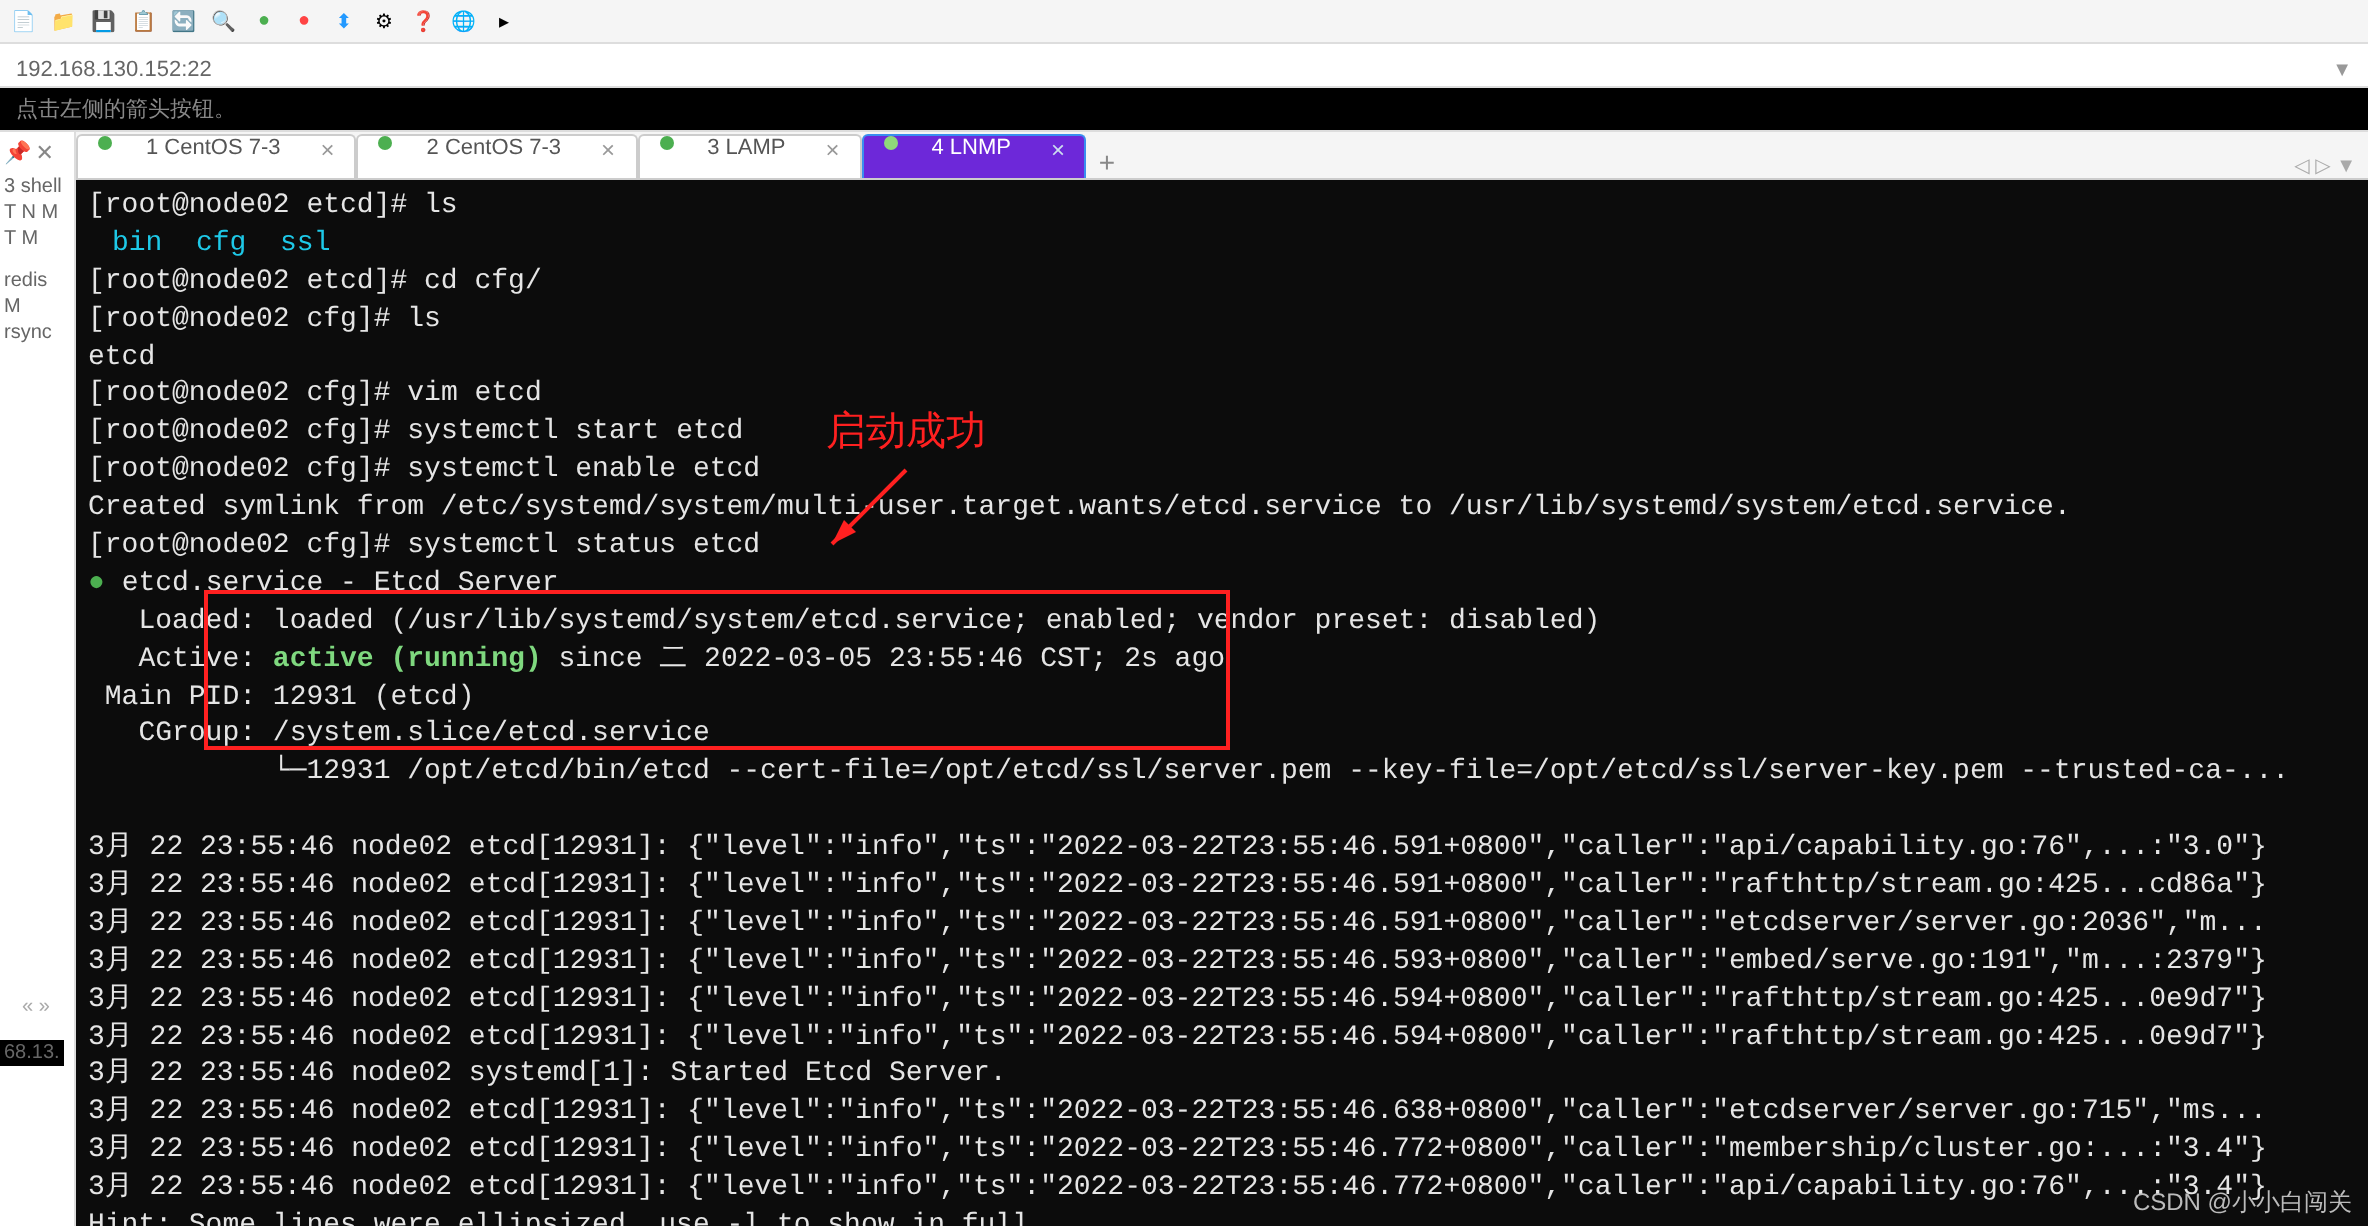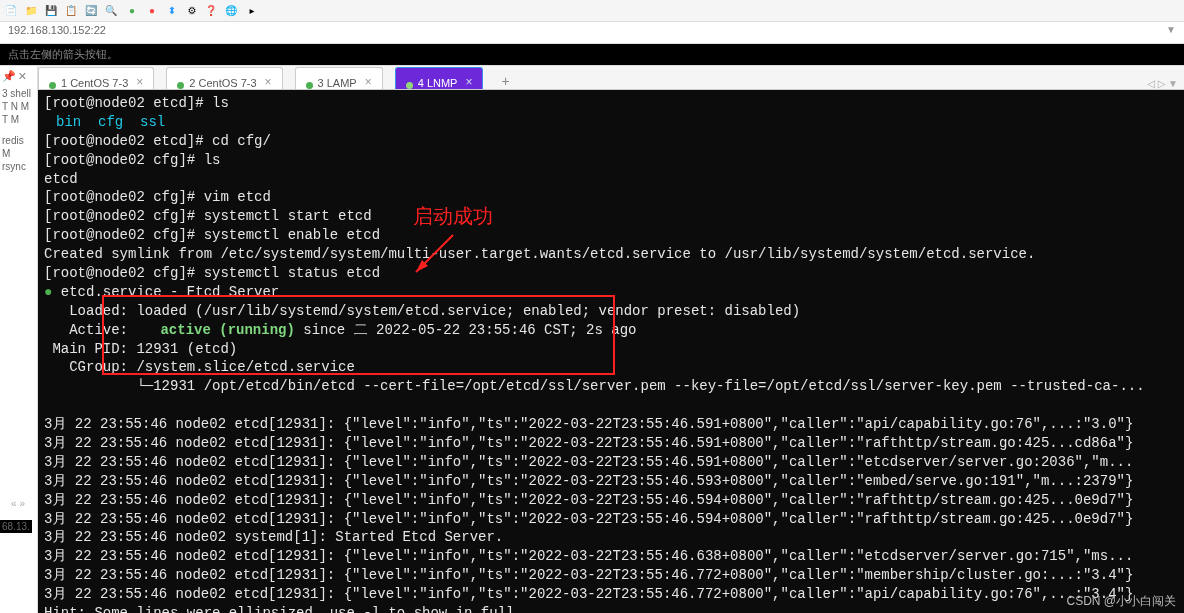--- a/index.html
+++ b/index.html
@@ -1,41 +1,41 @@
 <!DOCTYPE html>
 <html><head>
 <meta charset="utf-8">
 <style>
 * { margin:0; padding:0; box-sizing:border-box; }
 body { font-family:Arial,sans-serif; font-size:12px; background:#f0f0f0; width:1184px; height:613px; overflow:hidden; position:relative; }
 .toolbar { height:22px; background:#f5f5f5; border-bottom:1px solid #ddd; display:flex; align-items:center; padding:0 4px; gap:4px; }
 .toolbar-icon { width:16px; height:16px; display:inline-flex; align-items:center; justify-content:center; font-size:10px; }
-.addressbar { height:22px; background:#fff; border-bottom:1px solid #ddd; padding:2px 8px; color:#666; display:flex; align-items:flex-start; font-size:11px; }
+.addressbar { height:22px; background:#fff; border-bottom:1px solid #ddd; padding:2px 8px; color:#666; display:flex; align-items:flex-end; font-size:11px; }
 .dropdown-arrow { margin-left:auto; color:#999; font-size:10px; }
 .hintbar { height:22px; background:#000000; border-bottom:1px solid #ddd; padding:2px 8px; color:#888; display:flex; align-items:center; font-size:11px; }
 .main { display:flex; height:calc(100% - 66px); }
 .sidebar { width:38px; background:#fff; border-right:1px solid #ddd; padding:4px 2px; font-size:10px; color:#666; }
 .side-sect { margin-bottom:8px; line-height:1.3; }
 .side-top { display:flex; gap:2px; align-items:center; margin-bottom:4px; }
 .side-pin { color:#888; font-size:11px; }
 .side-x { color:#888; font-size:11px; }
 .content { flex:1; display:flex; flex-direction:column; background:#fff; }
 .tabs { height:24px; background:#f5f5f5; border-bottom:1px solid #ccc; display:flex; align-items:flex-end; }
-.tab { height:22px; padding:0 10px; display:flex; align-items:flex-end; gap:5px; border:1px solid #ccc; border-bottom:none; background:#fff; margin-right:12px; font-size:11px; color:#555; cursor:pointer; border-radius:3px 3px 0 0; }
+.tab { height:22px; padding:0 10px; display:flex; align-items:flex-start; gap:17px; border:1px solid #ccc; border-bottom:none; background:#fff; margin-right:0; font-size:11px; color:#555; cursor:pointer; border-radius:3px 3px 0 0; }
 .tab.active { background:#6d28d9; color:#fff; border-color:#3a8eef; }
 .tab-dot { width:7px; height:7px; border-radius:50%; background:#4CAF50; }
 .tab.active .tab-dot { background:#8fd97a; }
 .tab-close { color:#999; font-size:12px; margin-left:3px; }
 .tab.active .tab-close { color:#cde; }
 .tab-add { width:20px; text-align:center; color:#888; cursor:pointer; font-size:14px; }
 .tab-nav { margin-left:auto; padding:0 6px; color:#aaa; font-size:10px; }
 .terminal { flex:1; background:#0c0c0c; padding:4px 6px; font-family:'Consolas','Courier New',monospace; font-size:14px; line-height:1.35; color:#e5e5e5; overflow:hidden; position:relative; white-space:pre; }
 .prompt { color:#e5e5e5; }
 .cyan { color:#1ec9e8;margin-left:12px; }
-.greenb { color:#7fd87f; font-weight:bold;margin-left:24px; }
+.greenb { color:#7fd87f; font-weight:bold; }
 .bullet { color:#4CAF50; }
 .annotation { position:absolute; color:#ff2020; font-size:20px; font-family:SimSun,serif; pointer-events:none; }
 .redbox { position:absolute; border:2px solid #ff2020; pointer-events:none; }
 .redarrow { position:absolute; width:50px; height:50px; pointer-events:none; }
 .watermark { position:absolute; bottom:3px; right:8px; color:#bbb; font-size:12px; font-family:Arial;margin-top:44px; }
 .side-ip { position:absolute; left:0; bottom:80px; font-size:10px; color:#666; background:#000000; padding:1px 2px; }
 .side-scroll { position:absolute; left:0; bottom:104px; width:36px; text-align:center; color:#aaa; font-size:10px; }
 </style>
 </head>
 <body>
@@ -113,21 +113,21 @@
 <span class="prompt">[root@node02 etcd]# </span><span>cd cfg/</span>
 <span class="prompt">[root@node02 cfg]# </span><span>ls</span>
 <span>etcd</span>
 <span class="prompt">[root@node02 cfg]# </span><span>vim etcd</span>
 <span class="prompt">[root@node02 cfg]# </span><span>systemctl start etcd</span>
 <span class="prompt">[root@node02 cfg]# </span><span>systemctl enable etcd</span>
 <span>Created symlink from /etc/systemd/system/multi-user.target.wants/etcd.service to /usr/lib/systemd/system/etcd.service.</span>
 <span class="prompt">[root@node02 cfg]# </span><span>systemctl status etcd</span>
 <span class="bullet">● </span><span>etcd.service - Etcd Server</span>
 <span>   Loaded: loaded (/usr/lib/systemd/system/etcd.service; enabled; vendor preset: disabled)</span>
-<span>   Active: </span><span class="greenb">active (running)</span><span> since 二 2022-05-22 23:55:46 CST; 2s ago</span>
+<span>   Active: </span><span class="greenb">active (running)</span><span> since 二 2022-03-05 23:55:46 CST; 2s ago</span>
 <span> Main PID: 12931 (etcd)</span>
 <span>   CGroup: /system.slice/etcd.service</span>
 <span>           └─12931 /opt/etcd/bin/etcd --cert-file=/opt/etcd/ssl/server.pem --key-file=/opt/etcd/ssl/server-key.pem --trusted-ca-...</span>
 <span></span>
 <span>3月 22 23:55:46 node02 etcd[12931]: {"level":"info","ts":"2022-03-22T23:55:46.591+0800","caller":"api/capability.go:76",...:"3.0"}</span>
 <span>3月 22 23:55:46 node02 etcd[12931]: {"level":"info","ts":"2022-03-22T23:55:46.591+0800","caller":"rafthttp/stream.go:425...cd86a"}</span>
 <span>3月 22 23:55:46 node02 etcd[12931]: {"level":"info","ts":"2022-03-22T23:55:46.591+0800","caller":"etcdserver/server.go:2036","m...</span>
 <span>3月 22 23:55:46 node02 etcd[12931]: {"level":"info","ts":"2022-03-22T23:55:46.593+0800","caller":"embed/serve.go:191","m...:2379"}</span>
 <span>3月 22 23:55:46 node02 etcd[12931]: {"level":"info","ts":"2022-03-22T23:55:46.594+0800","caller":"rafthttp/stream.go:425...0e9d7"}</span>
 <span>3月 22 23:55:46 node02 etcd[12931]: {"level":"info","ts":"2022-03-22T23:55:46.594+0800","caller":"rafthttp/stream.go:425...0e9d7"}</span>

